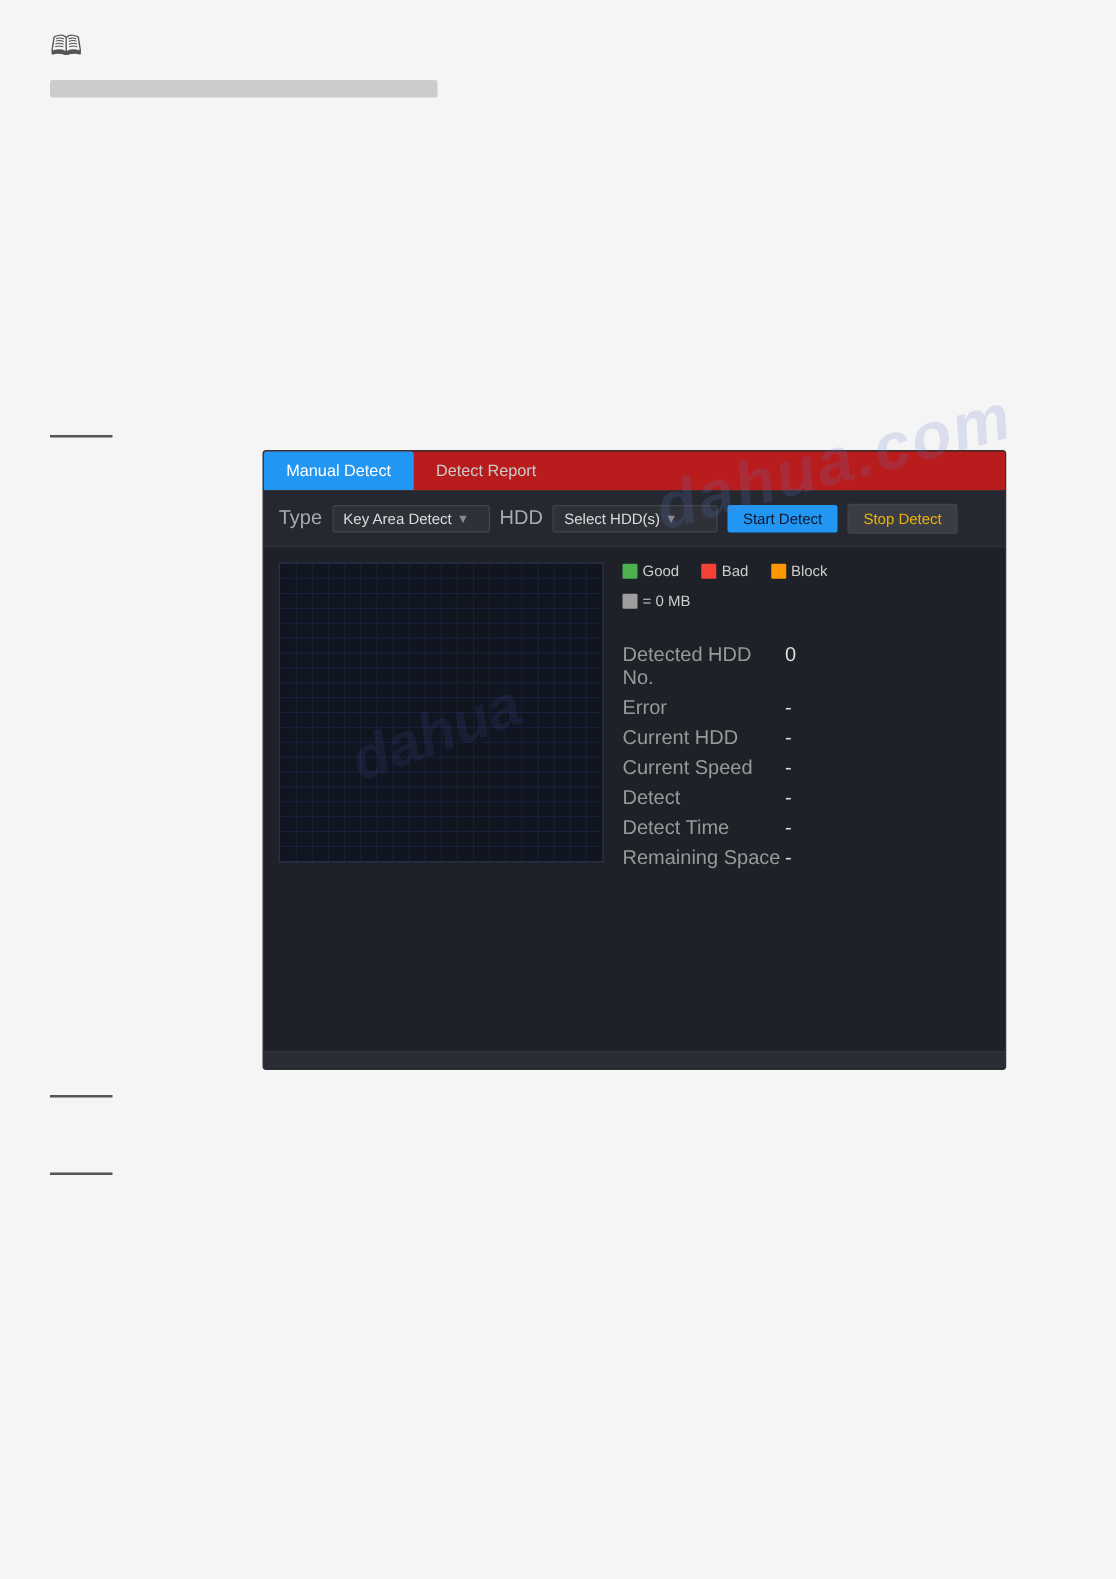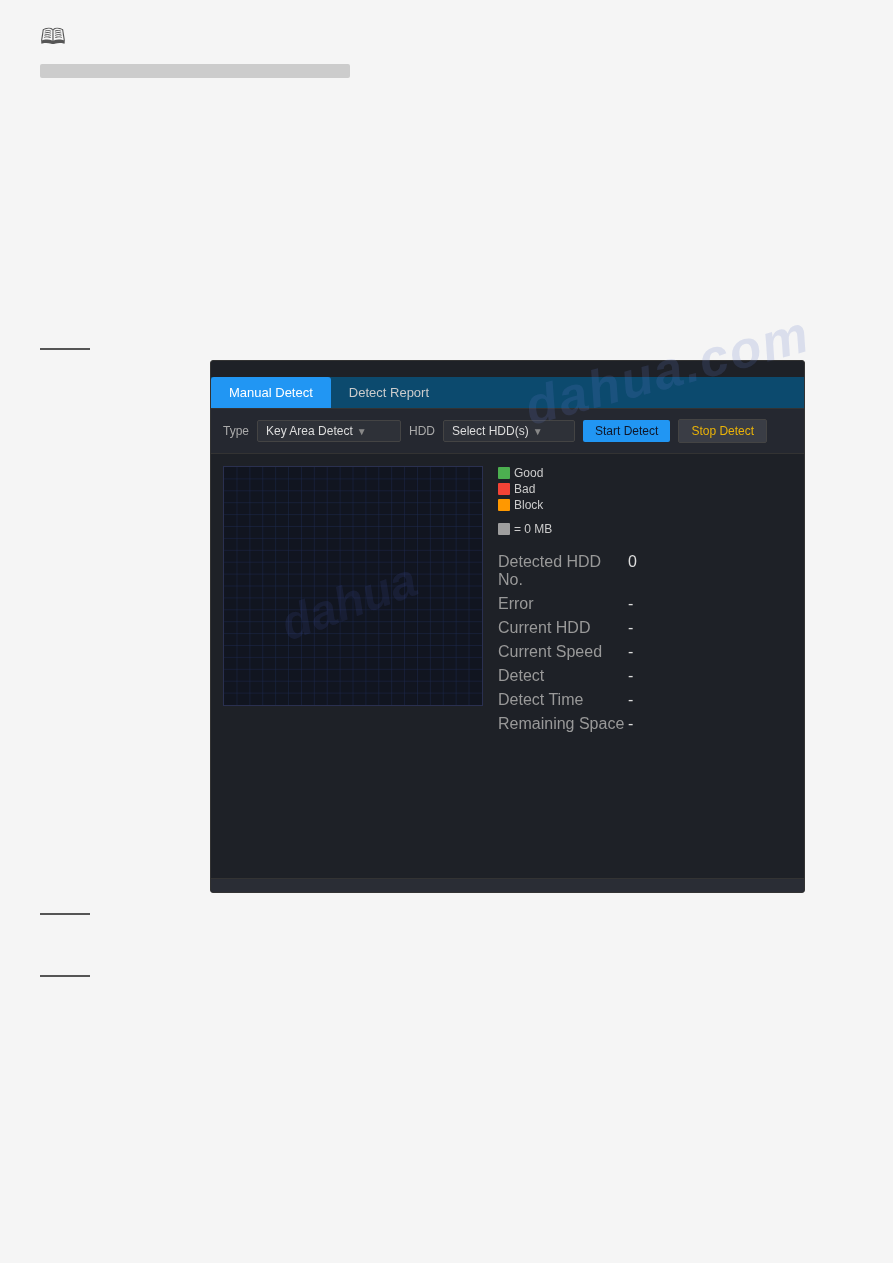--- a/index.html
+++ b/index.html
@@ -69,23 +69,22 @@
       width: 595px;
       margin: 10px 0 20px 170px;
       overflow: hidden;
       position: relative;
       z-index: 5;
     }
 
     
     .tabs-bar {
       display: flex;
-      background: #0c4a6e;
+      background: #b91c1c;
       border-bottom: 1px solid #333;
-      margin-top: 16px;
     }
 
     .tab-item {
       padding: 8px 18px;
       font-size: 13px;
       cursor: pointer;
       color: #ccc;
     }
 
     .tab-item.active {
@@ -99,21 +98,21 @@
       display: flex;
       align-items: center;
       padding: 10px 12px;
       gap: 8px;
       background: #252830;
       border-bottom: 1px solid #333;
     }
 
     .label-text {
       color: #aaa;
-      font-size: 12px;
+      font-size: 16px;
     }
 
     .dropdown-select {
       background: #2e3138;
       border: 1px solid #444;
       color: #ddd;
       font-size: 12px;
       padding: 3px 8px;
       border-radius: 2px;
       display: flex;
@@ -121,21 +120,21 @@
       gap: 4px;
       cursor: pointer;
     }
 
     .dropdown-select .arrow {
       font-size: 10px;
       color: #888;
     }
 
     .type-dropdown {
-      width: 144px;
+      width: 126px;
     }
 
     .hdd-dropdown {
       width: 132px;
     }
 
     .btn-start {
       background: #2196f3;
       color: #0f172a;
       border: none;
@@ -182,23 +181,22 @@
     
     .info-panel {
       flex: 1;
       color: #bbb;
     }
 
     
     .legend-row {
       display: flex;
       align-items: flex-start;
-      gap: 2px;
+      gap: 18px;
       margin-bottom: 10px;
-      flex-direction: column;
     }
 
     .legend-item {
       display: flex;
       align-items: center;
       gap: 4px;
       font-size: 12px;
       color: #ccc;
     }
 
@@ -350,21 +348,21 @@
           <div class="legend-item">
             <div class="legend-dot" style="background:#f44336;"></div>
             <span>Bad</span>
           </div>
           <div class="legend-item">
             <div class="legend-dot" style="background:#ff9800;"></div>
             <span>Block</span>
           </div>
         </div>
 
-        <div class="legend-row" style="margin-bottom:14px;">
+        <div class="legend-row" style="margin-bottom:25px;">
           <div class="legend-item">
             <div class="legend-dot" style="background:#9e9e9e;"></div>
             <span>= 0 MB</span>
           </div>
         </div>
 
         <div class="stats-table">
           <div class="stats-row">
             <span class="stat-label">Detected HDD No.</span>
             <span class="stat-value">0</span>

